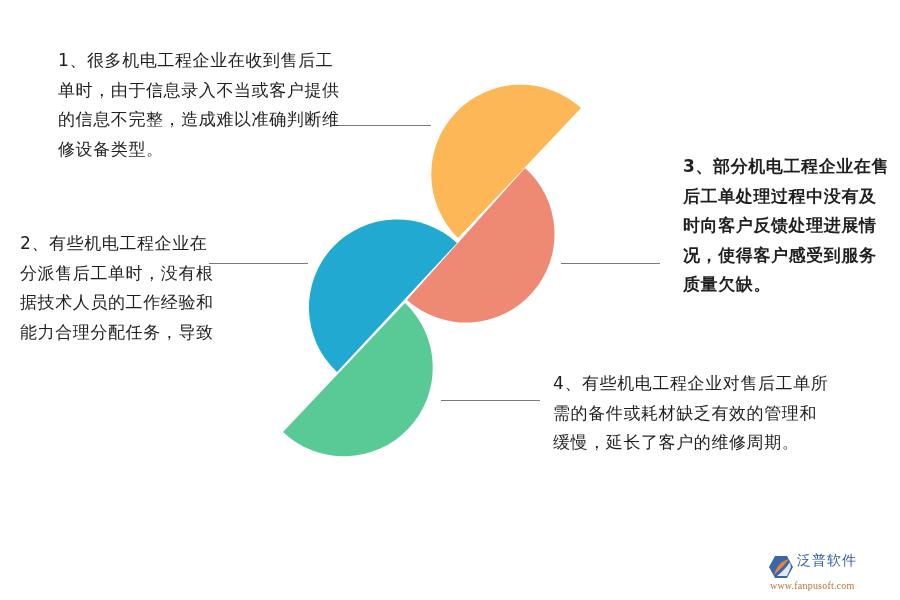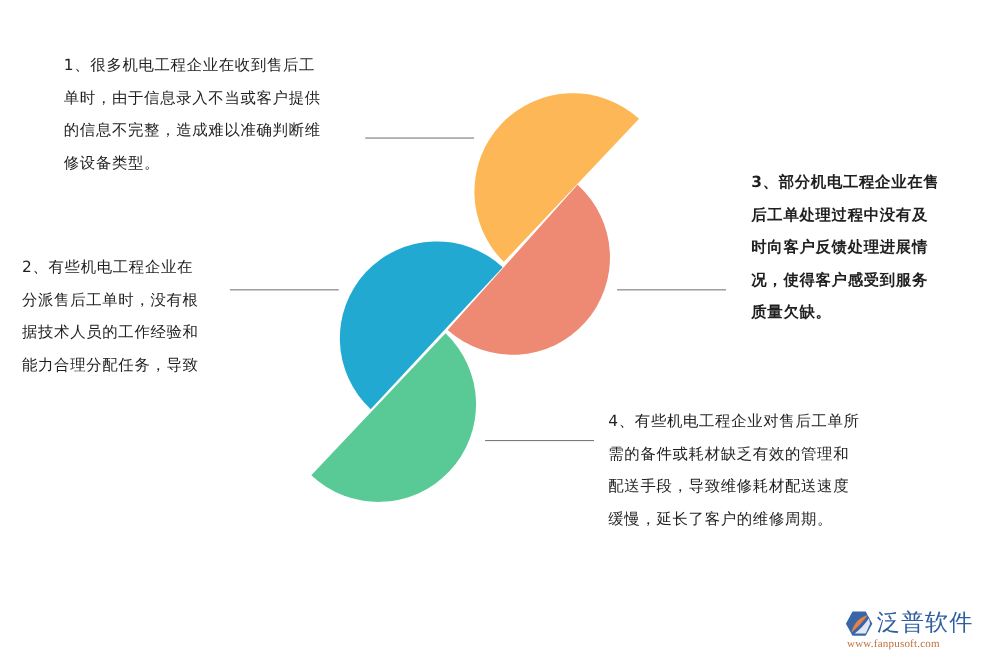--- a/index.html
+++ b/index.html
@@ -10,21 +10,21 @@
     body {
       width: 900px;
       height: 600px;
       position: relative;
       overflow: hidden;
       font-family: "DejaVu Sans", "Liberation Sans", sans-serif;
       color: #222222;
     }
     .text-block {
       position: absolute;
-      font-size: 14px;
+      font-size: 17px;
       line-height: 29.5px;
       letter-spacing: 0.6px;
       color: #1f1f1f;
     }
     .text-block .line {
       display: block;
       white-space: nowrap;
     }
     #block-1 { left: 58px; top: 46px; }
     #block-2 { left: 20px; top: 229px; }
@@ -60,21 +60,21 @@
       position: absolute;
       left: 0;
       top: 2px;
       width: 26px;
       height: 24px;
     }
     .logo-name {
       position: absolute;
       left: 29px;
       top: -1px;
-      font-size: 21px;
+      font-size: 14px;
       letter-spacing: 1px;
       color: #2d5f9f;
       font-family: "DejaVu Sans", "Liberation Sans", sans-serif;
       white-space: nowrap;
     }
     .logo-url {
       position: absolute;
       left: 2px;
       top: 27px;
       font-size: 10px;
@@ -121,21 +121,20 @@
   <span class="line">3、部分机电工程企业在售</span>
   <span class="line">后工单处理过程中没有及</span>
   <span class="line">时向客户反馈处理进展情</span>
   <span class="line">况，使得客户感受到服务</span>
   <span class="line">质量欠缺。</span>
 </div>
 
 <div class="text-block" id="block-4">
   <span class="line">4、有些机电工程企业对售后工单所</span>
   <span class="line">需的备件或耗材缺乏有效的管理和</span>
-  <span class="line">配送手段，导致维修耗材配送速度</span>
   <span class="line">缓慢，延长了客户的维修周期。</span>
 </div>
 
 <div class="logo">
   <svg class="logo-icon" viewBox="0 0 26 24" xmlns="http://www.w3.org/2000/svg">
     <polygon points="7,1 19,1 25,12 19,23 7,23 1,12" fill="#3a66a8"></polygon>
     <path d="M 6 20 C 8 12, 13 6, 21 4 C 17 9, 13 14, 6 20 Z" fill="#e9823f"></path>
     <path d="M 9 21 C 14 17, 18 13, 22 7 L 23 12 L 19 21 Z" fill="#ffffff" opacity="0.85"></path>
   </svg>
   <span class="logo-name">泛普软件</span>

